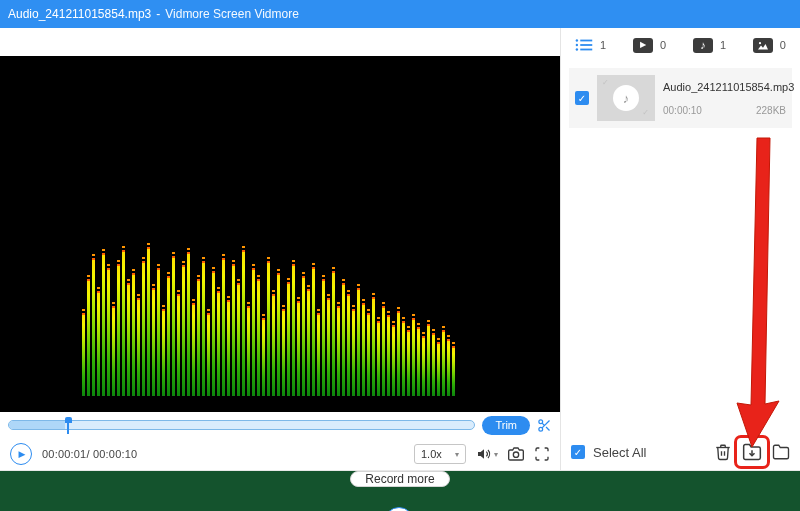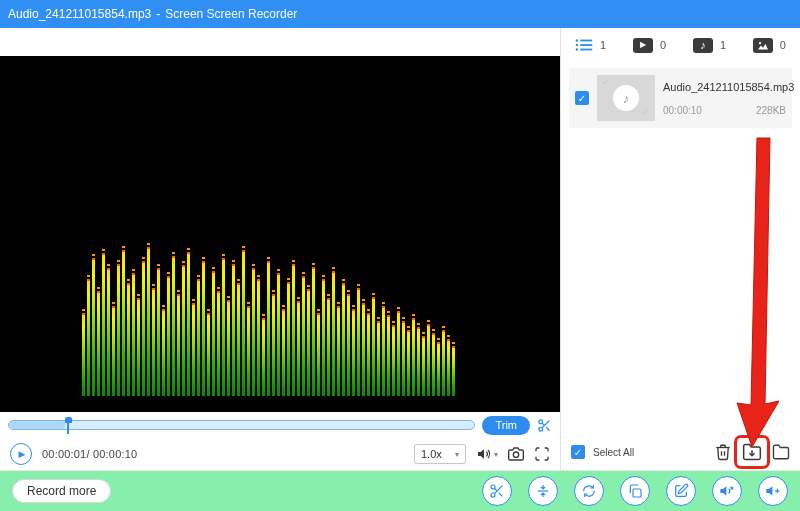--- a/index.html
+++ b/index.html
@@ -58,45 +58,45 @@
   .thumb { width:58px; height:46px; background:#d8d8d8; position:relative; flex:none; }
   .thumb-circle { position:absolute; left:50%; top:50%; transform:translate(-50%,-50%); width:26px; height:26px; background:#fff; border-radius:50%; display:flex; align-items:center; justify-content:center; color:#9a9a9a; font-size:13px; }
   .thumb-check { position:absolute; color:#c2c2c2; font-size:8px; }
   .thumb-check.c1 { left:5px; top:3px; }
   .thumb-check.c2 { right:6px; bottom:4px; }
   .file-meta { flex:1; display:flex; flex-direction:column; gap:12px; min-width:0; }
   .file-name { font-size:11px; color:#333; white-space:nowrap; }
   .file-sub { display:flex; justify-content:space-between; font-size:10px; color:#999; }
 
   .panel-bottom { margin-top:auto; height:36px; display:flex; align-items:center; padding:0 10px; gap:10px; }
-  .select-all-label { font-size:10px; color:#444; margin-left:-2px; }
+  .select-all-label { font-size:13px; color:#444; margin-left:-2px; }
   .pb-ico { display:flex; cursor:pointer; position:relative; }
   .pb-ico.export .highlight { position:absolute; left:-8px; top:-7px; width:36px; height:34px; border:3px solid var(--arrow,#e8231a); border-radius:7px; pointer-events:none; }
 
   
-  .footer { height:41px; display:flex; align-items:center; padding:0 12px; gap:10px; background:#86efac; border-top:1px solid #e8e8e8; }
+  .footer { height:41px; display:flex; align-items:center; padding:0 12px; gap:10px; background:#14532d; border-top:1px solid #e8e8e8;flex-direction:column; }
   .pill { height:24px; padding:0 14px; border-radius:13px; font-size:12px; font-family:"Liberation Sans",sans-serif; cursor:pointer; }
   .pill.more { background:#fff; border:1px solid #d5d5d5; color:#333; }
   .pill.again { background:#ececec; border:1px solid #cfcfcf; color:#333; }
   .circ { width:30px; height:30px; border:1px solid var(--accent,#2d8cf0); border-radius:50%; background:#fff; display:flex; align-items:center; justify-content:center; cursor:pointer; flex:none; margin-left:-2px; }
   .circ + .circ { margin-left:6px; }
 
   
   .arrow-overlay { position:absolute; left:0; top:0; width:800px; height:511px; pointer-events:none; z-index:10; }
 </style>
 </head>
 <body>
 
 <div class="app">
 
   <div class="titlebar">
     <div class="title">
       <span>Audio_241211015854.mp3</span>
       <span>-</span>
-      <span class="appname">Screen Screen Recorder</span>
+      <span class="appname">Vidmore Screen Vidmore</span>
     </div>
   </div>
 
   <div class="main">
 
     <div class="player-col">
       <div class="video-area">
         <div class="waveform">
             <div class="wbar" style="height: 83px;"></div>
             <div class="wbar" style="height: 117px;"></div>

